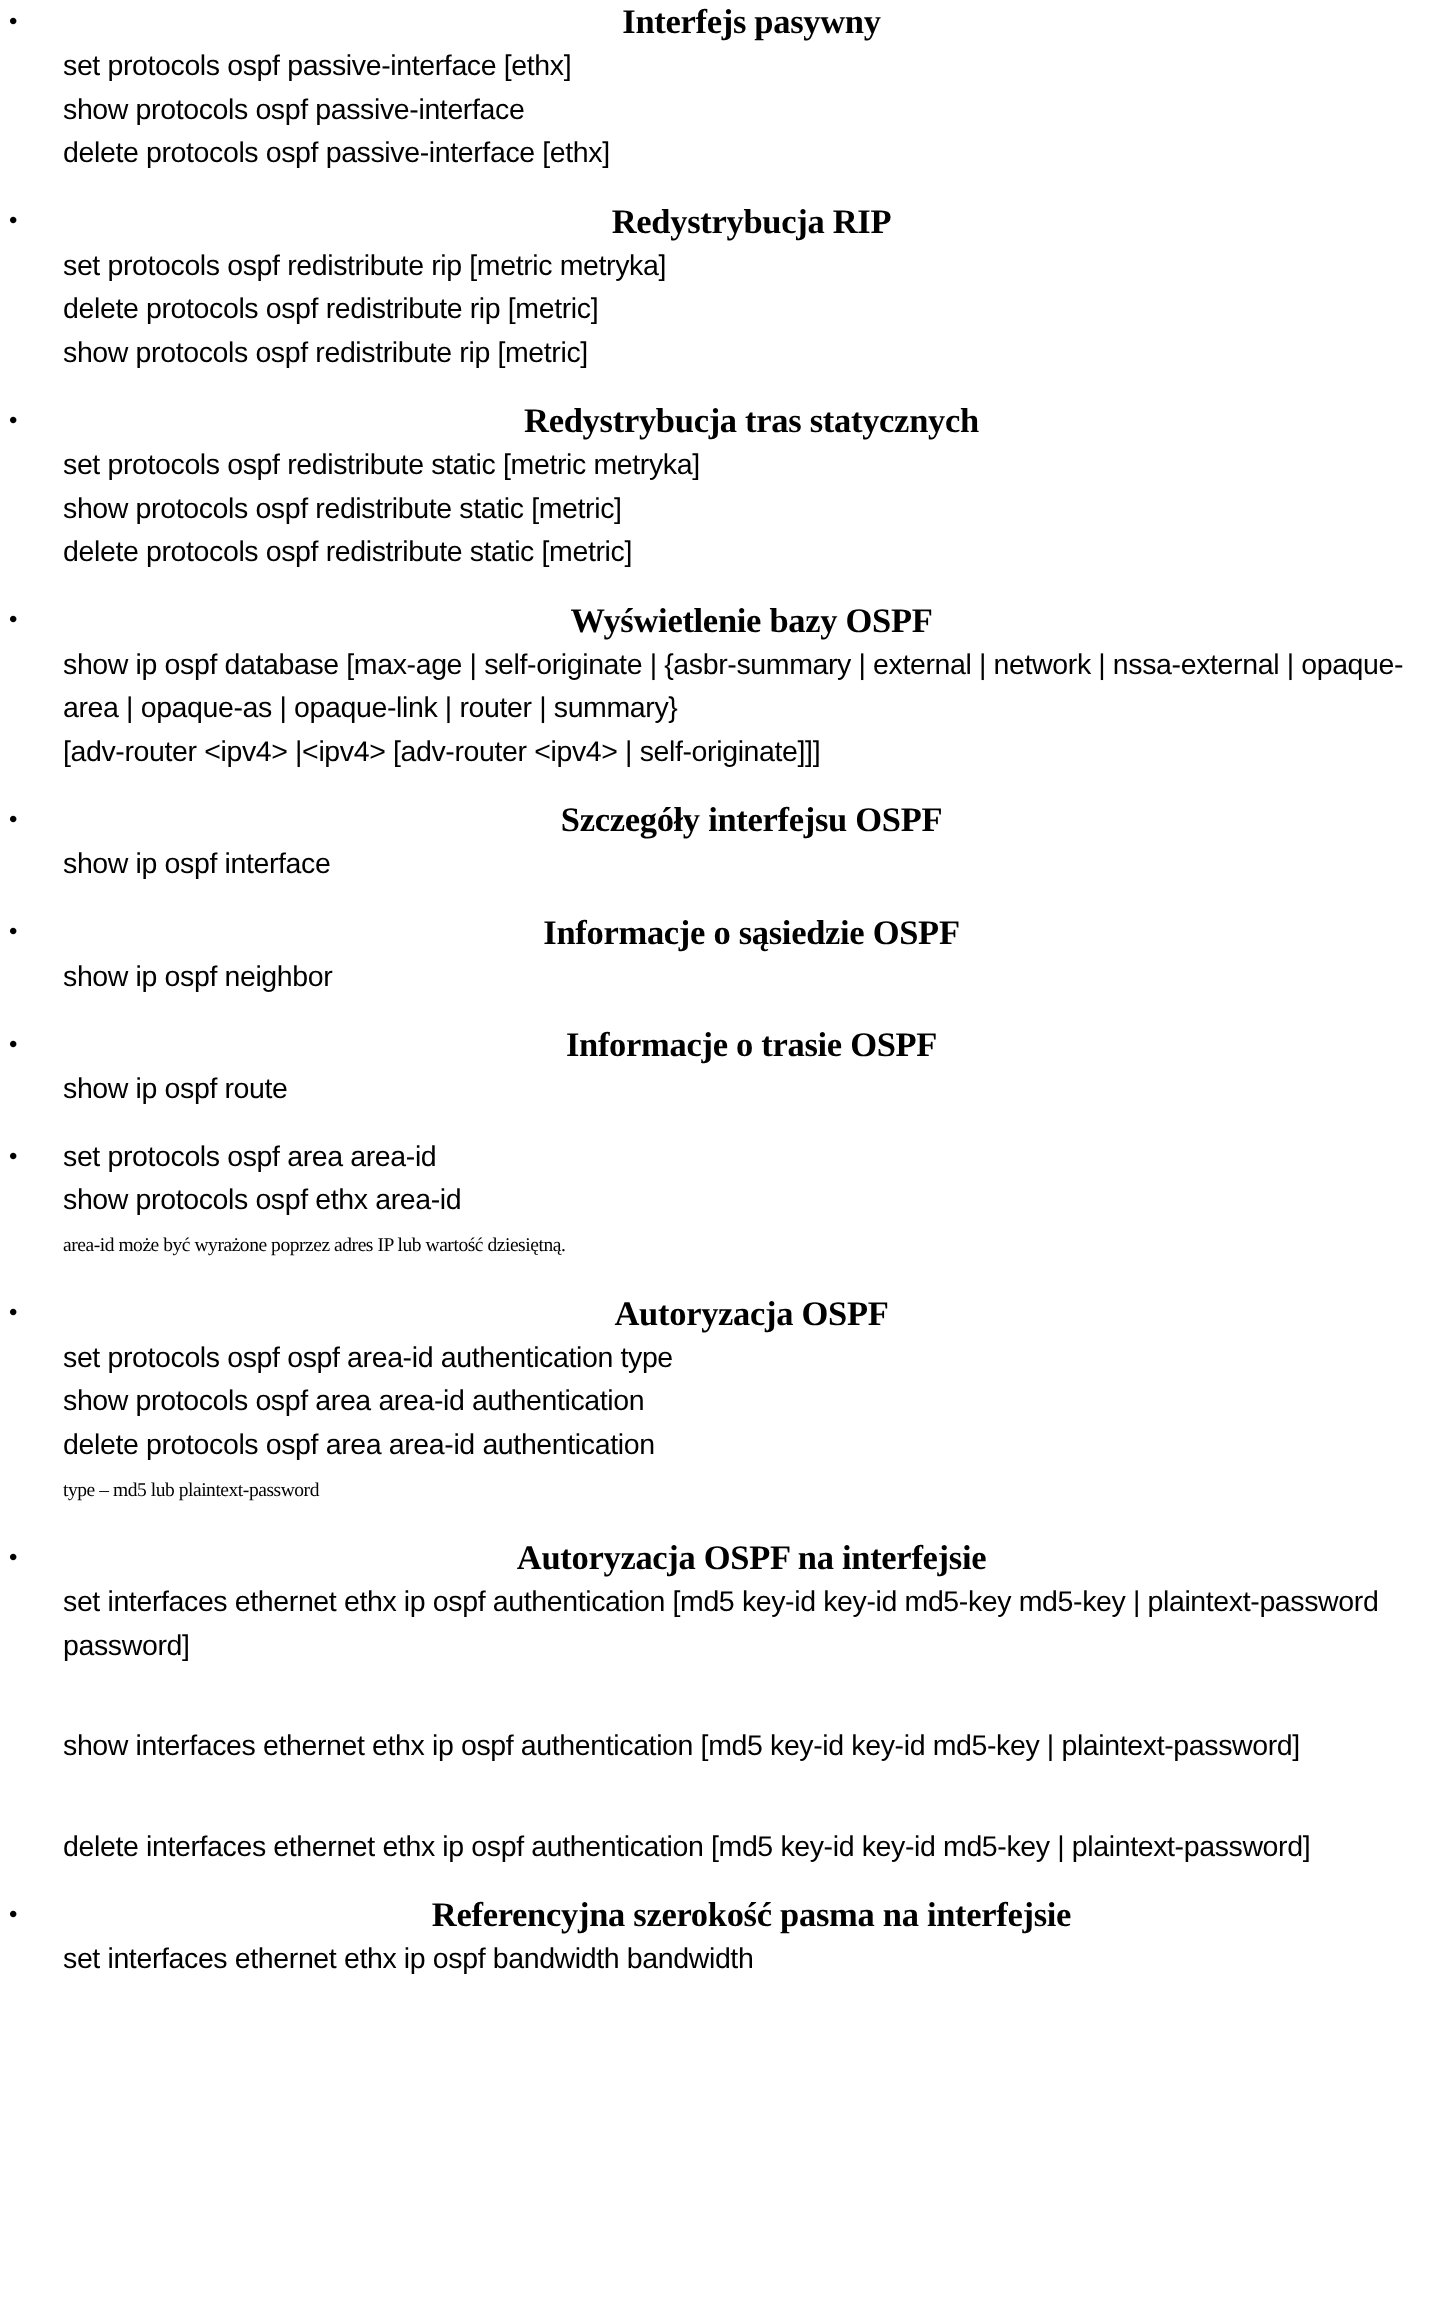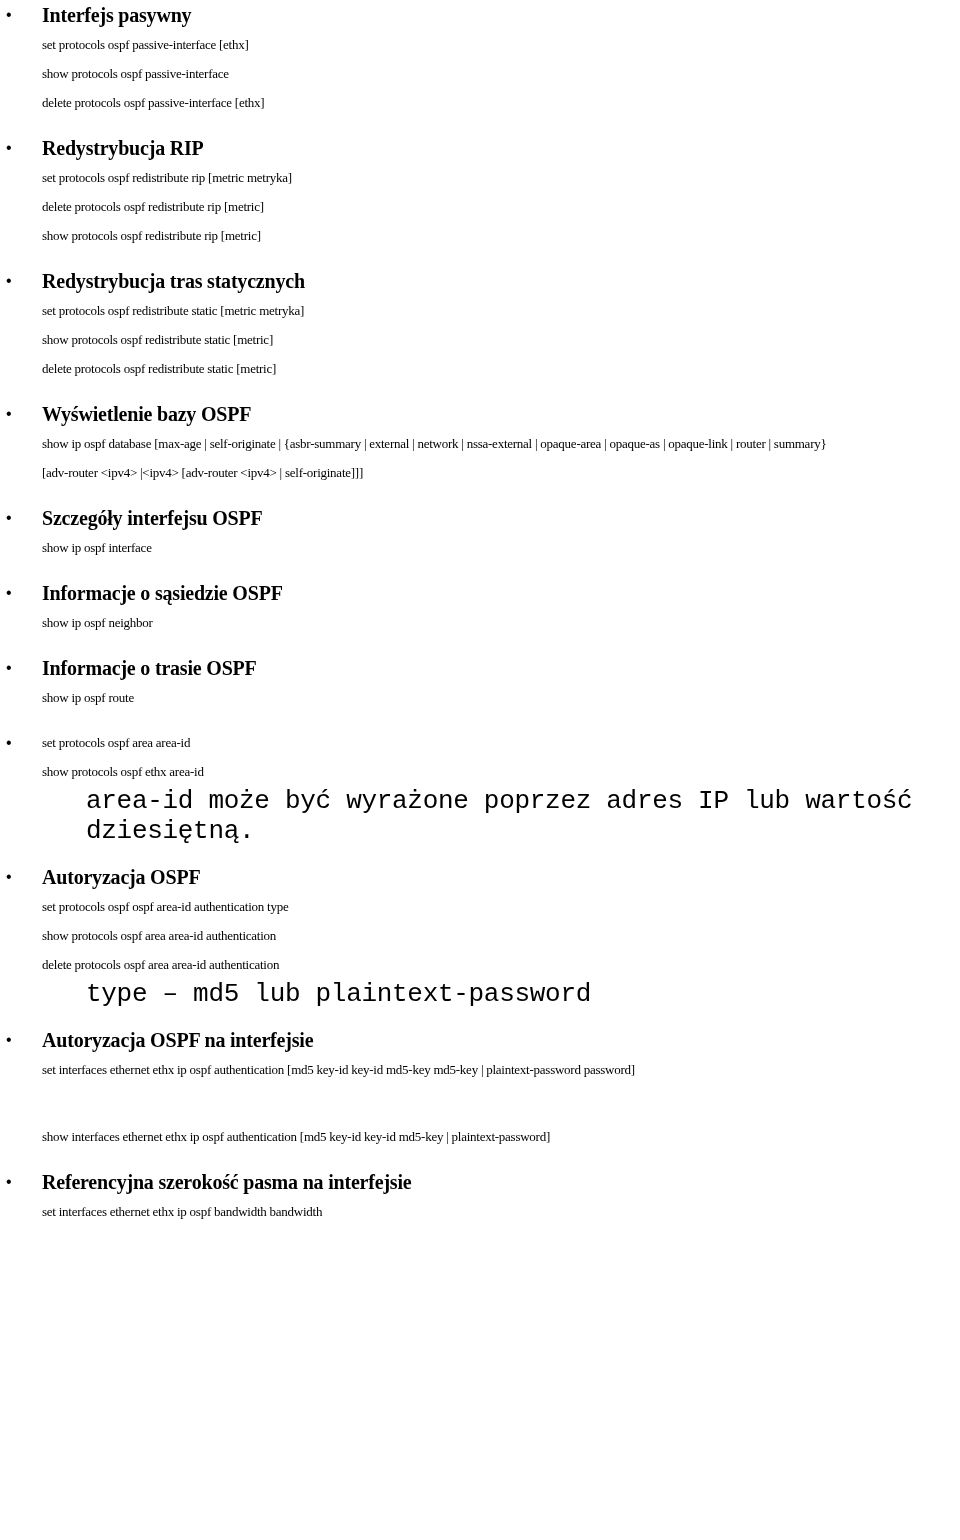--- a/index.html
+++ b/index.html
@@ -35,40 +35,40 @@
     top: 0;
     width: 16px;
     line-height: 30px;
     font-size: 16px;
     color: #000;
     text-align: left;
   }
   .heading {
     font-family: "Liberation Serif", serif;
     font-weight: bold;
-    font-size: 20px;
+    font-size: 23px;
     line-height: 30px;
     letter-spacing: -0.2px;
     white-space: pre;
+    text-align: center;
   }
   .cmd {
-    font-family: Liberation Serif, serif;
-    font-size: 13px;
+    font-family: Liberation Sans, sans-serif;
+    font-size: 19px;
     line-height: 29px;
     letter-spacing: -0.25px;
     white-space: pre-wrap;
     word-break: normal;
   }
   .note {
-    font-family: Liberation Mono, monospace;
-    font-size: 26px;
+    font-family: Liberation Serif, serif;
+    font-size: 13px;
     line-height: 30px;
     letter-spacing: -0.3px;
     white-space: pre-wrap;
-    margin-left: 44px;
   }
   .gap-block {
     margin-top: 38px;
   }
   .cmd-block {
     margin-top: 0;
   }
 </style>
 </head>
 <body>
@@ -119,20 +119,21 @@
         <div class="bullet">•</div>
         <div class="heading">Autoryzacja OSPF</div>
         <div class="cmd cmd-block"><div>set protocols ospf ospf area-id authentication type</div><div>show protocols ospf area area-id authentication</div><div>delete protocols ospf area area-id authentication</div></div>
         <div class="note cmd-block"><div>type – md5 lub plaintext-password</div></div>
       </div>
       <div class="section">
         <div class="bullet">•</div>
         <div class="heading">Autoryzacja OSPF na interfejsie</div>
         <div class="cmd cmd-block"><div>set interfaces ethernet ethx ip ospf authentication [md5 key-id key-id md5-key md5-key | plaintext-password password]</div></div>
         <div class="cmd gap-block"><div>show interfaces ethernet ethx ip ospf authentication [md5 key-id key-id md5-key | plaintext-password]</div></div>
+        <div class="cmd gap-block"><div>delete interfaces ethernet ethx ip ospf authentication [md5 key-id key-id md5-key | plaintext-password]</div></div>
       </div>
       <div class="section">
         <div class="bullet">•</div>
         <div class="heading">Referencyjna szerokość pasma na interfejsie</div>
         <div class="cmd cmd-block"><div>set interfaces ethernet ethx ip ospf bandwidth bandwidth</div></div>
       </div>
     </div>
 </div>
 
 </body></html>

